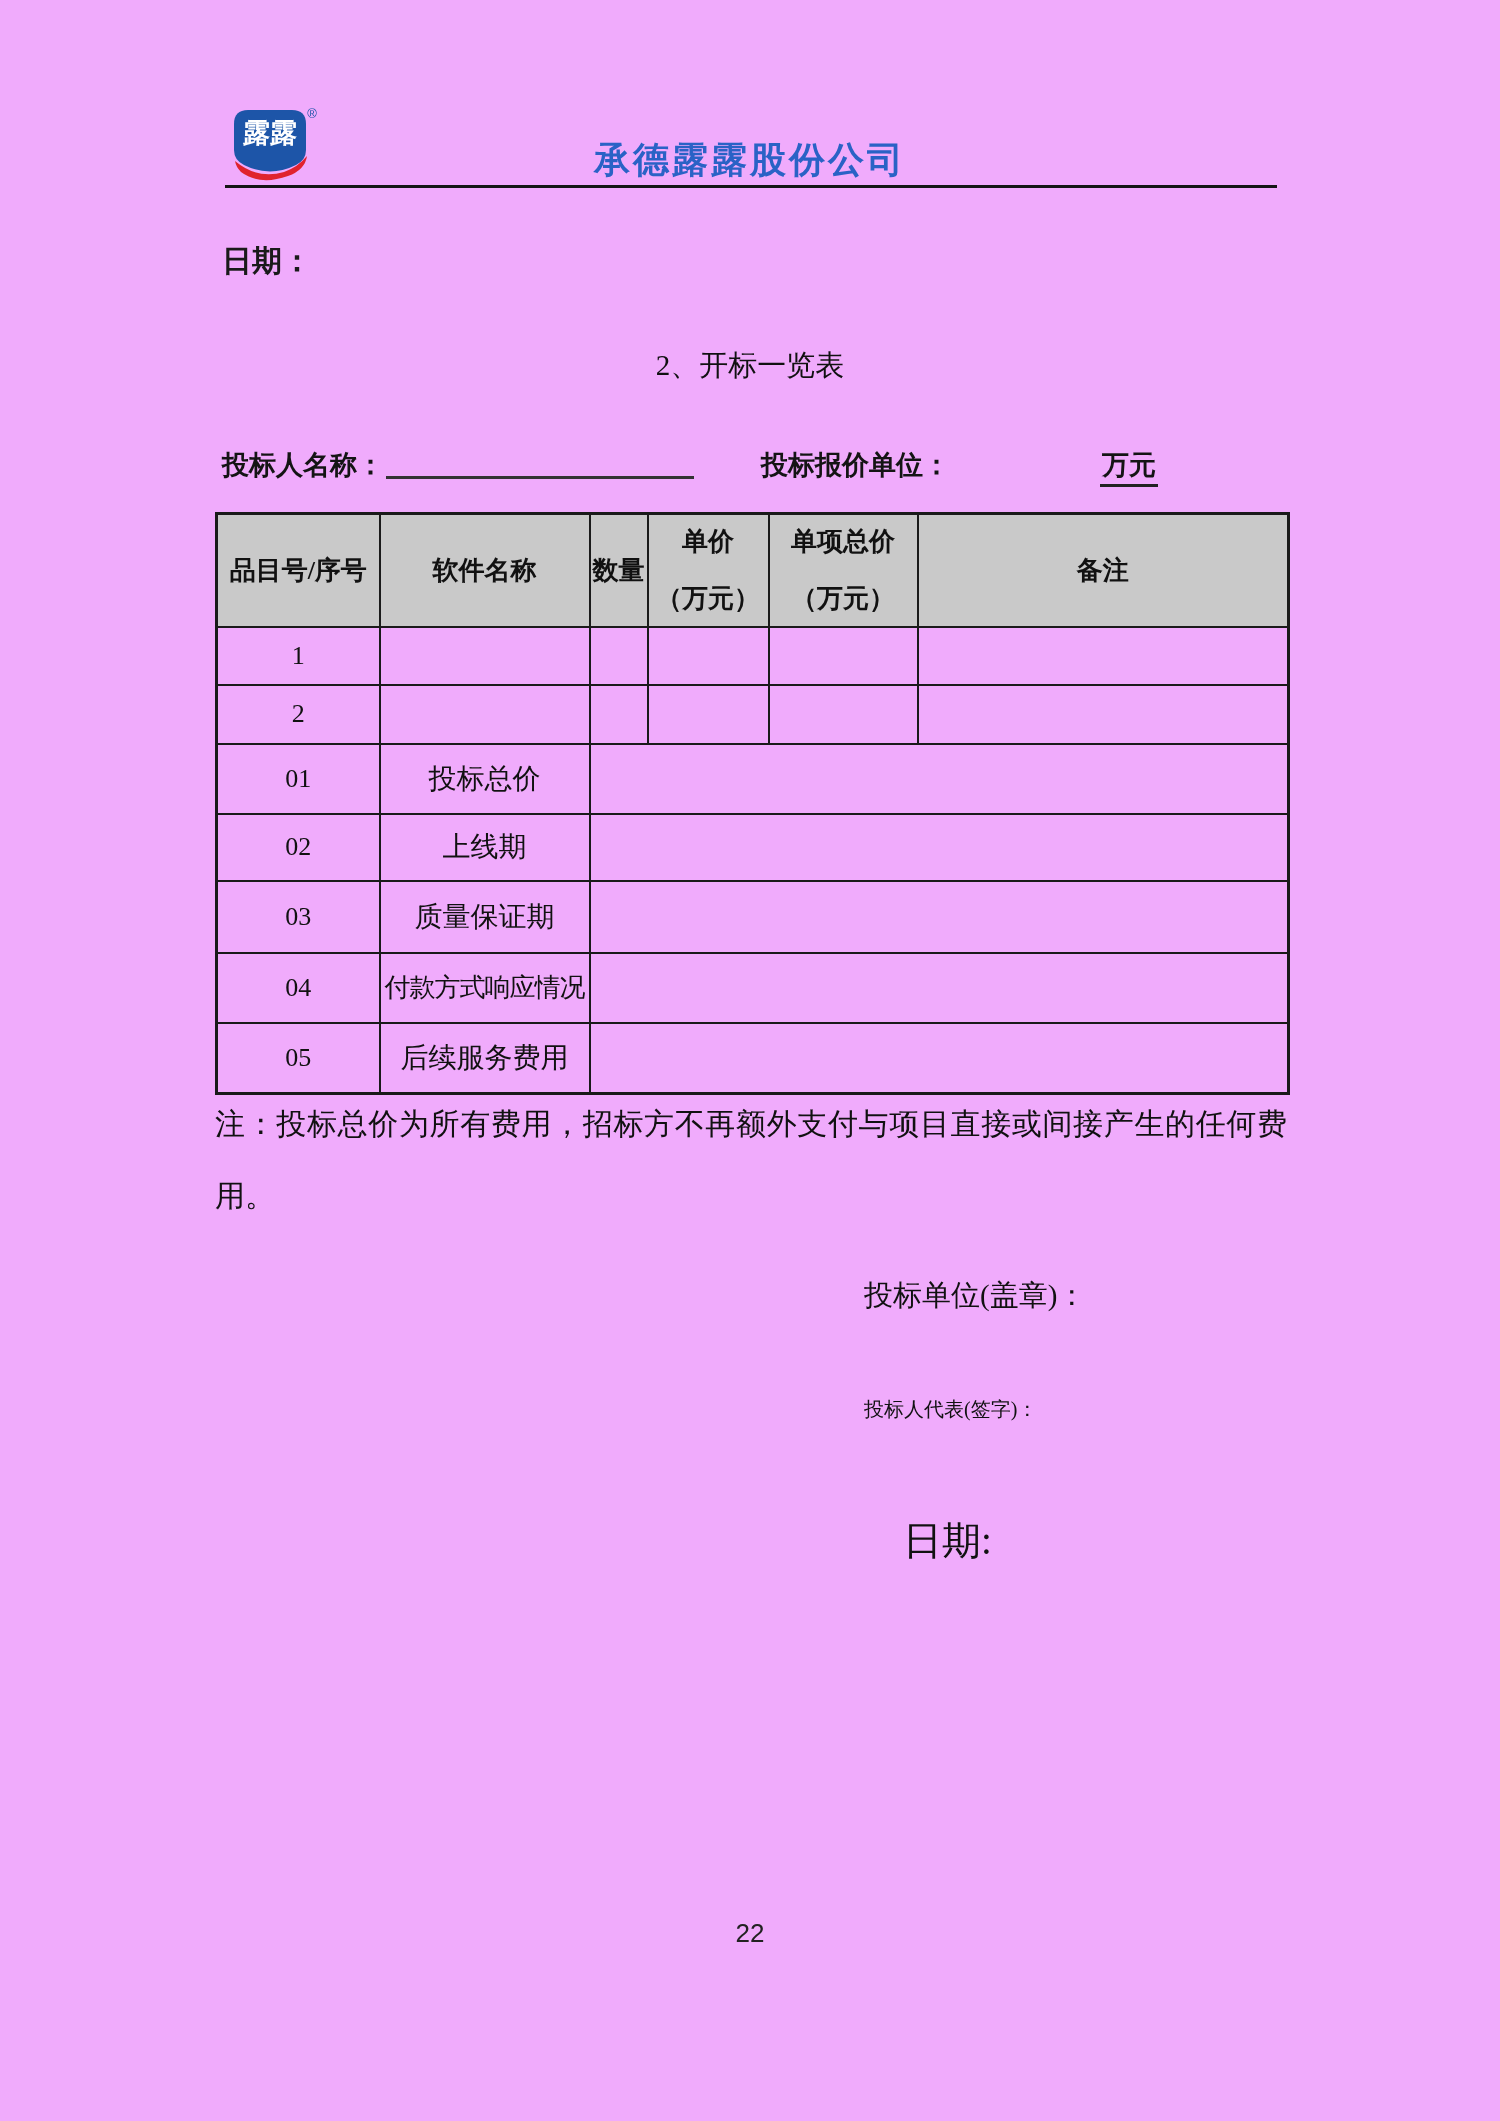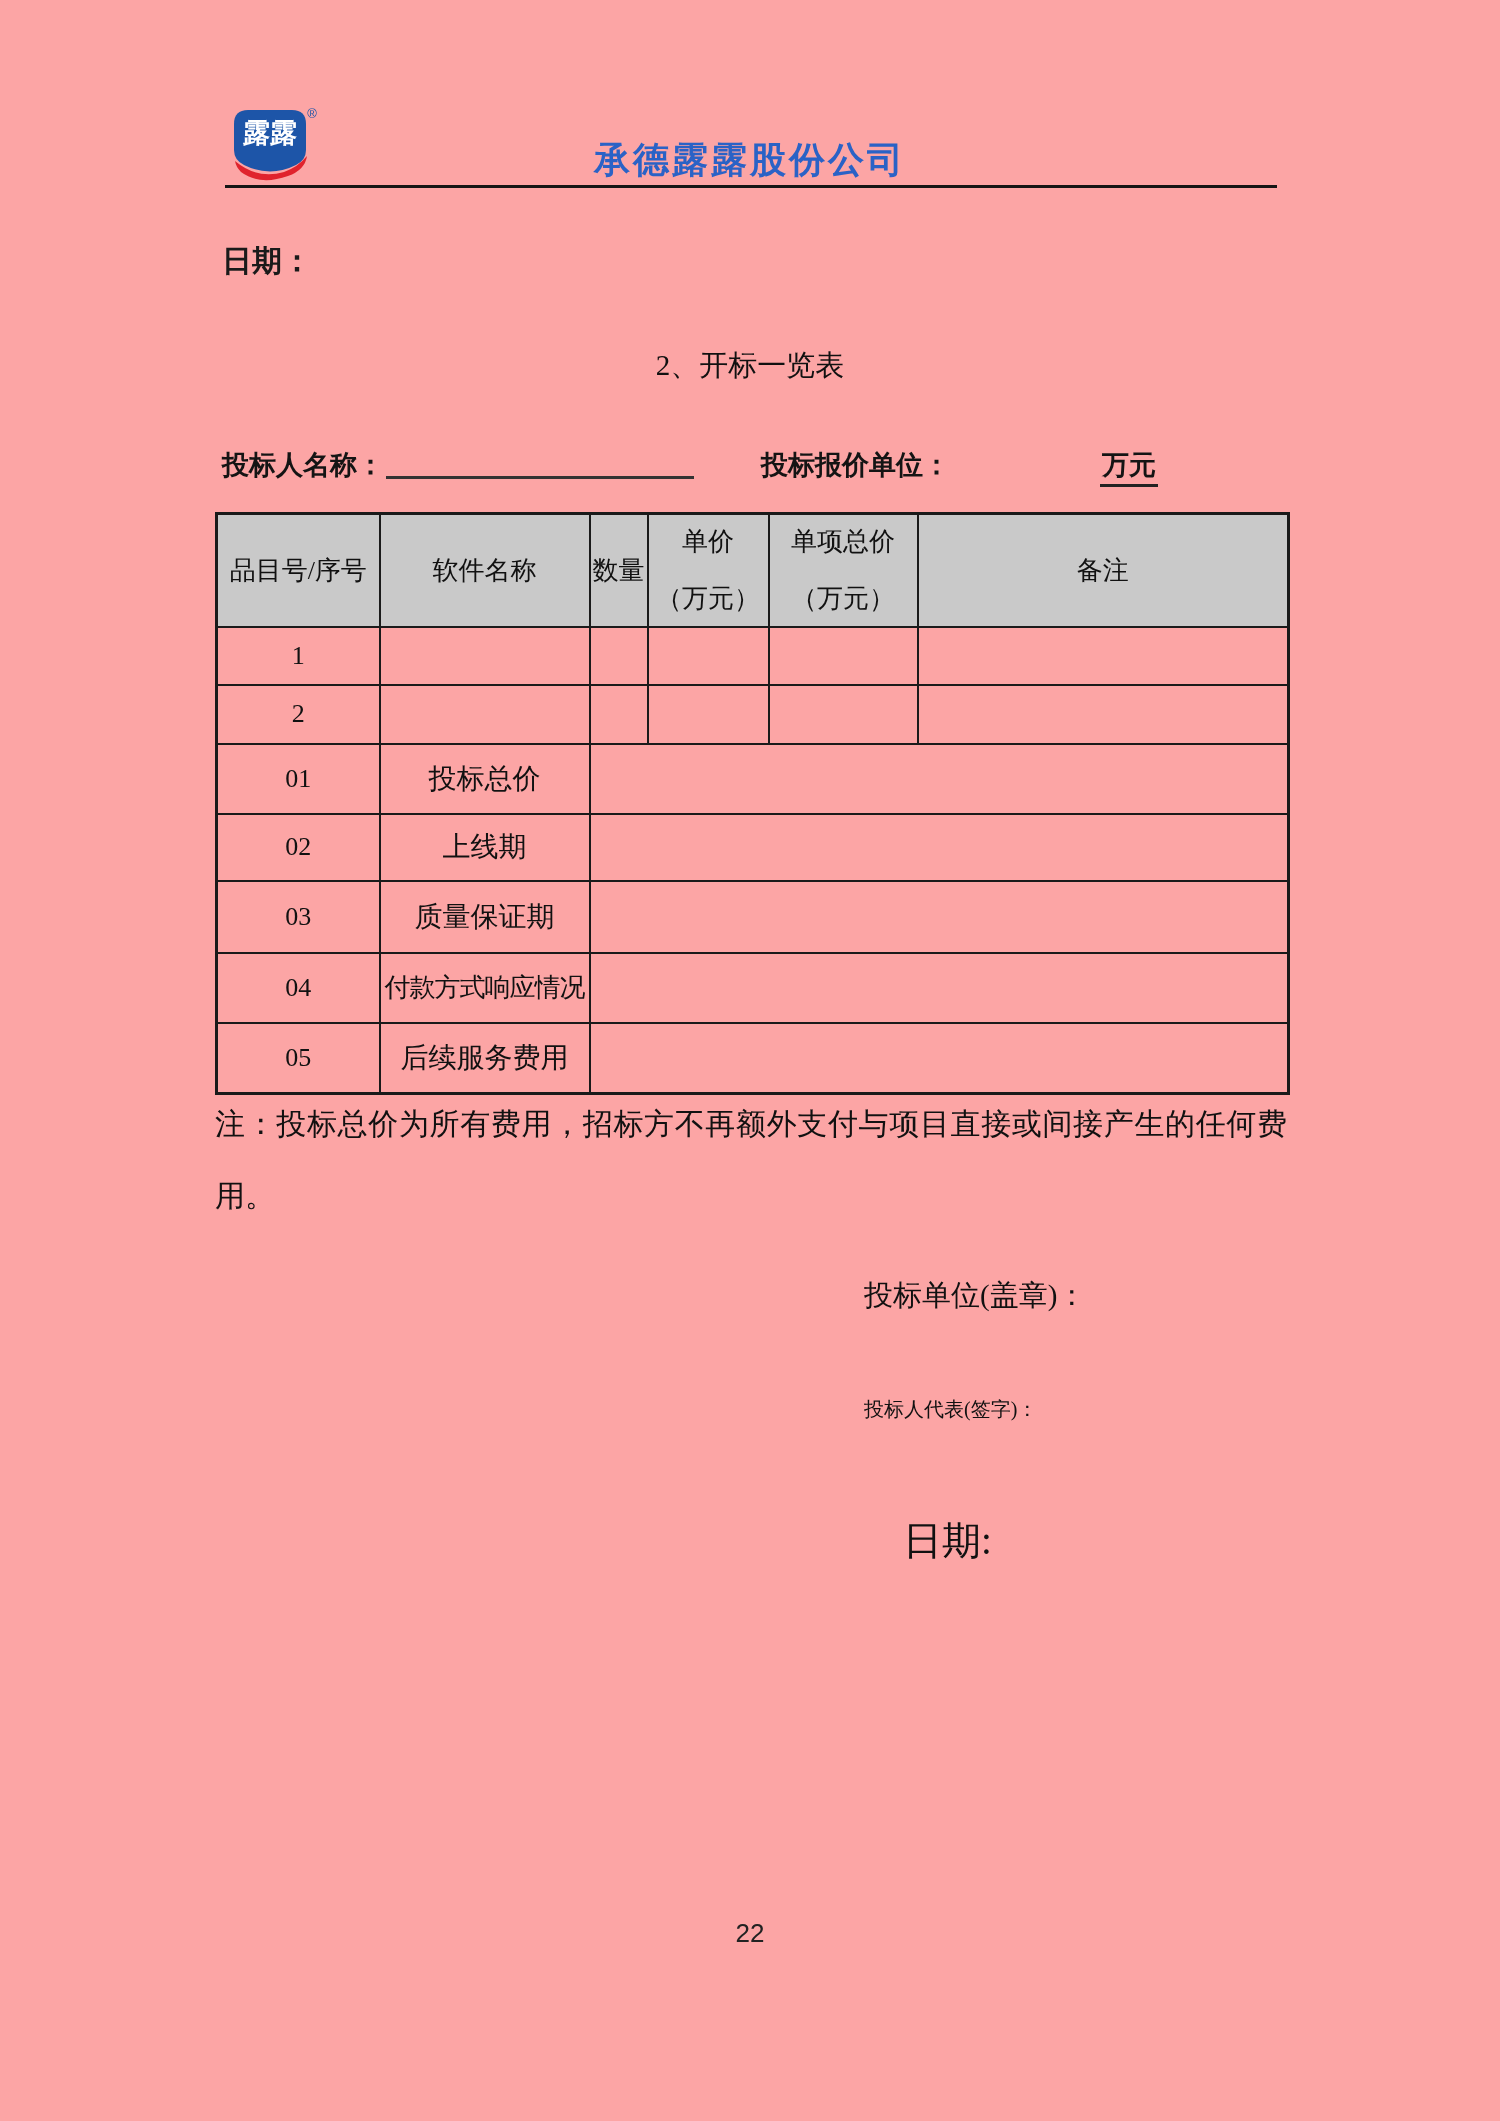--- a/index.html
+++ b/index.html
@@ -1,20 +1,20 @@
 <!DOCTYPE html>
 <html><head>
 <meta charset="utf-8">
 <style>
   * { margin:0; padding:0; box-sizing:border-box; }
   html,body { background:#ffffff; }
   .page {
     position:relative;
     width:1500px; height:2121px;
-    background:#fca5a5;
+    background:#f0abfc;
     font-family:"Liberation Serif", serif;
     color:#111;
     overflow:hidden;
   }
 
   
   .logo-wrap { position:absolute; left:226px; top:104px; width:96px; height:84px; }
   .company-name {
     position:absolute; left:0; top:136px; width:100%;
     text-align:center;
@@ -54,21 +54,21 @@
     border-collapse:collapse; table-layout:fixed;
     border:3px solid #1a1a1a;
     font-size:26px; color:#111;
   }
   table.bid-table th, table.bid-table td {
     border:2px solid #1a1a1a;
     text-align:center; vertical-align:middle;
     padding:0; overflow:hidden;
   }
   tr.head-row { height:113px; }
-  tr.head-row th { background:#c9c9c9; font-weight:400; font-family:"Liberation Serif", serif; }
+  tr.head-row th { background:#c9c9c9; font-weight:700; font-family:"Liberation Serif", serif; }
   .th-stack { display:flex; flex-direction:column; justify-content:center; gap:22px; }
   tr.item-row-1 { height:58px; }
   tr.item-row-2 { height:59px; }
   tr.sum-row-1 { height:70px; }
   tr.sum-row-2 { height:67px;margin-top:14px; }
   tr.sum-row-3 { height:72px; }
   tr.sum-row-4 { height:70px; }
   tr.sum-row-5 { height:71px; }
   td.sum-name { font-family:"Liberation Sans", sans-serif; font-size:28px; white-space:nowrap; }
   td.sum-name.tight { font-size:26px; letter-spacing:-1px; }

